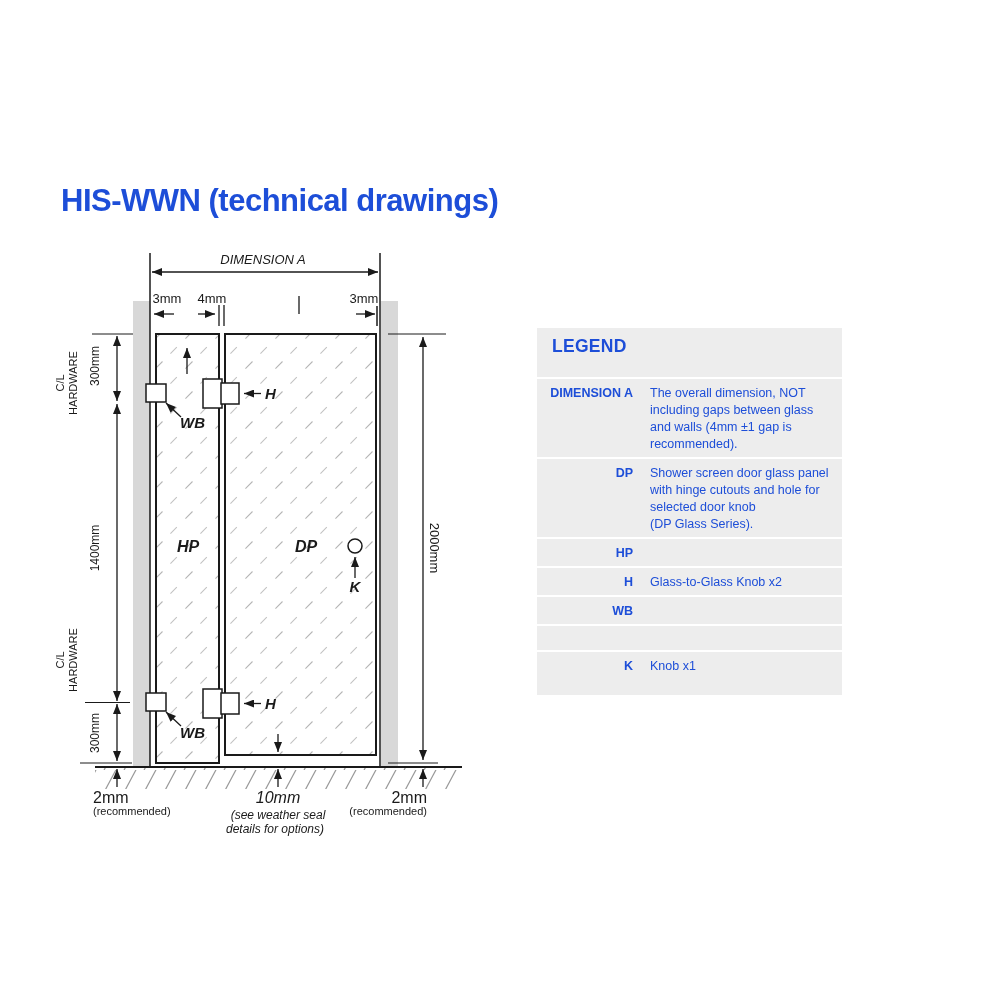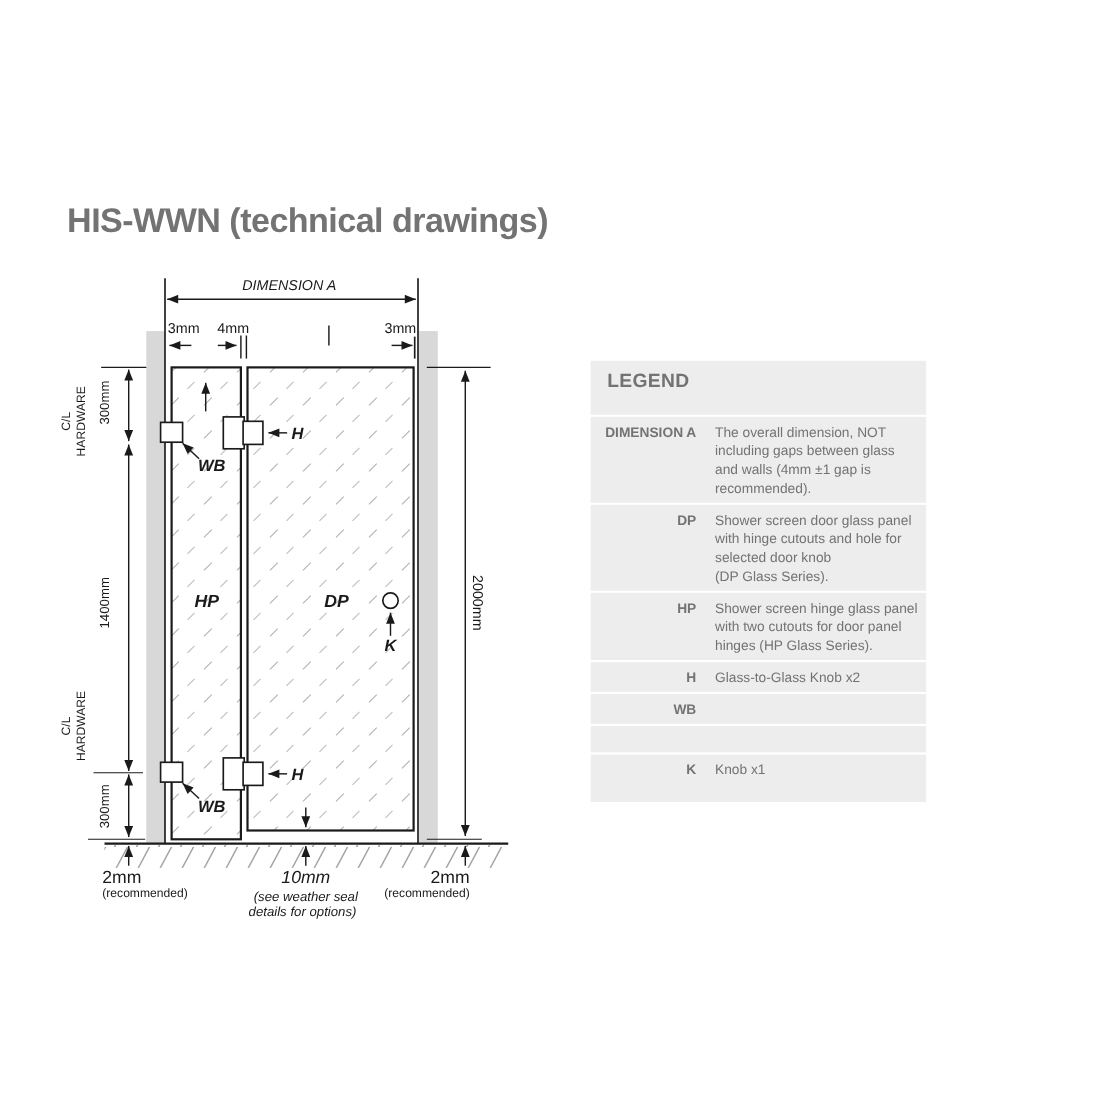--- a/index.html
+++ b/index.html
@@ -1,17 +1,17 @@
 <!DOCTYPE html>
 <html><head>
 <meta charset="utf-8">
 <style>
   html,body{margin:0;padding:0;background:#ffffff;}
   .page{position:relative;width:1000px;height:1000px;background:#ffffff;overflow:hidden;
-        font-family:"Liberation Sans", sans-serif;color:#737373;}
+        font-family:"Liberation Sans", sans-serif;color:#1d4ed8;}
   .page-title{position:absolute;left:61px;top:183px;font-size:31px;font-weight:700;
         letter-spacing:-0.5px;white-space:nowrap;}
   svg.drawing{position:absolute;left:0;top:0;}
   svg text{fill:#1a1a1a;font-family:"Liberation Sans", sans-serif;}
   .dim-txt{font-size:13px;}
   .dim-txt-sm{font-size:12px;}
   .ital{font-style:italic;}
   .lbl{font-size:15px;font-weight:700;font-style:italic;}
   .panel-lbl{font-size:16px;font-weight:700;font-style:italic;}
   .big-txt{font-size:16px;}
@@ -163,23 +163,20 @@
     </div>
     <div class="legend-row">
       <div class="term">DP</div>
       <div class="desc">Shower screen door glass panel
 with hinge cutouts and hole for
 selected door knob
 (DP Glass Series).</div>
     </div>
     <div class="legend-row">
       <div class="term">HP</div>
-      <div class="desc">Shower screen hinge glass panel
-with two cutouts for door panel
-hinges (HP Glass Series).</div>
     </div>
     <div class="legend-row">
       <div class="term">H</div>
       <div class="desc">Glass-to-Glass Knob x2</div>
     </div>
     <div class="legend-row">
       <div class="term">WB</div>
     </div>
     <div class="legend-row empty">
       <div class="term"></div>

